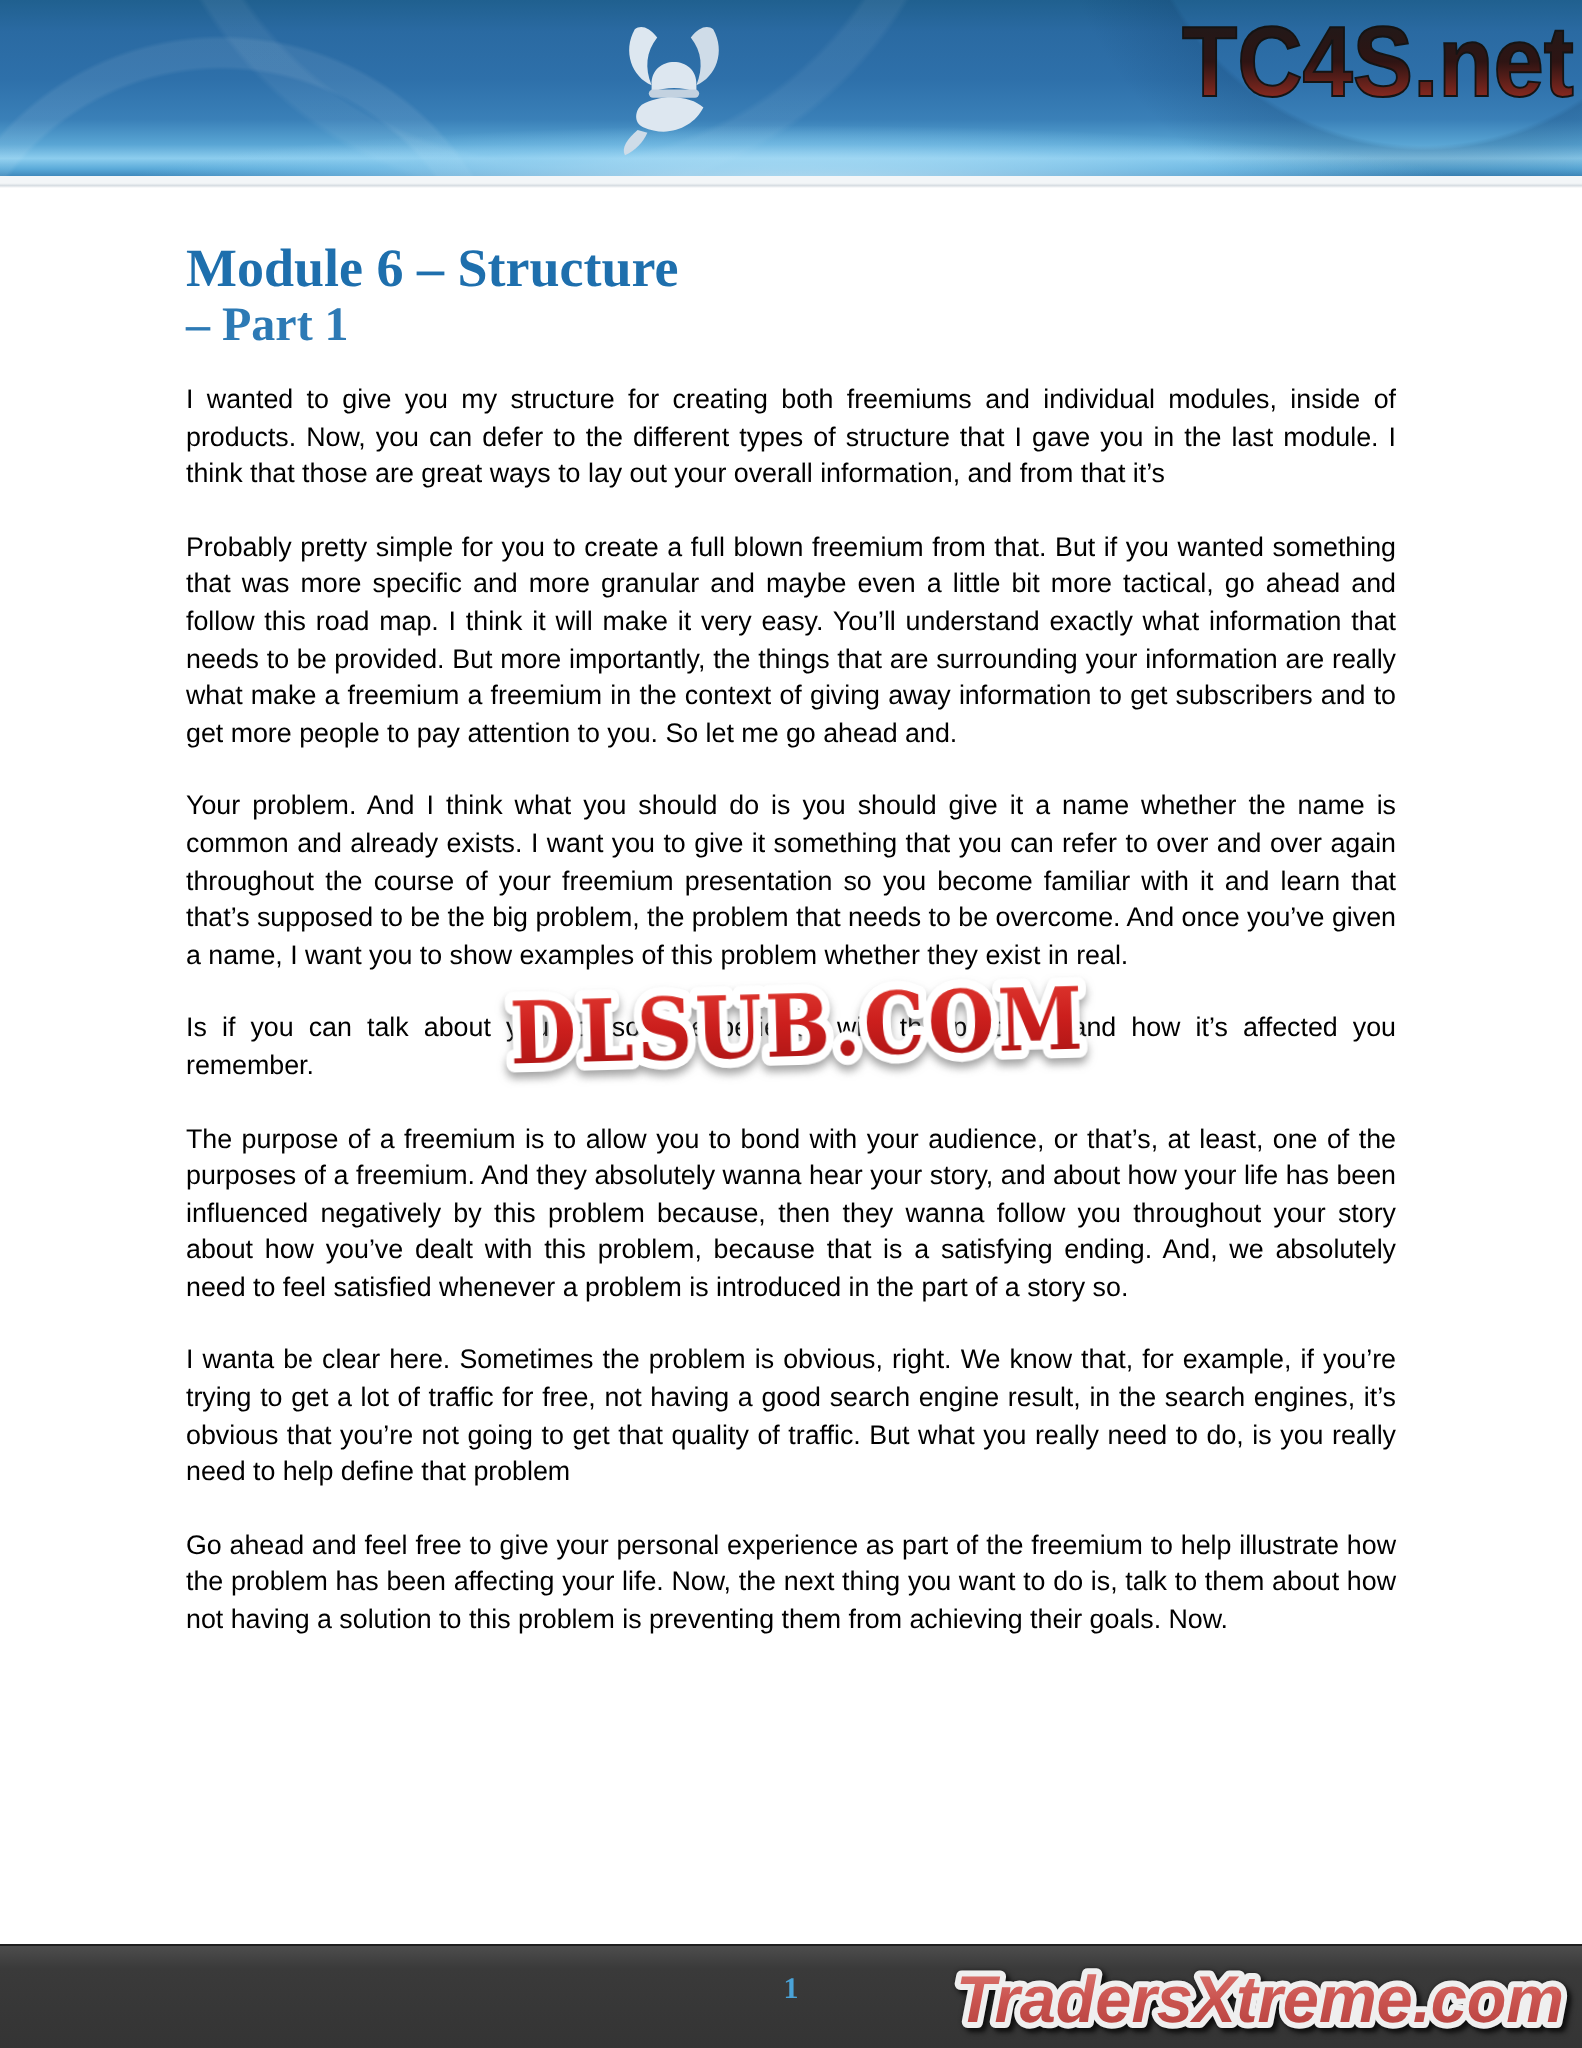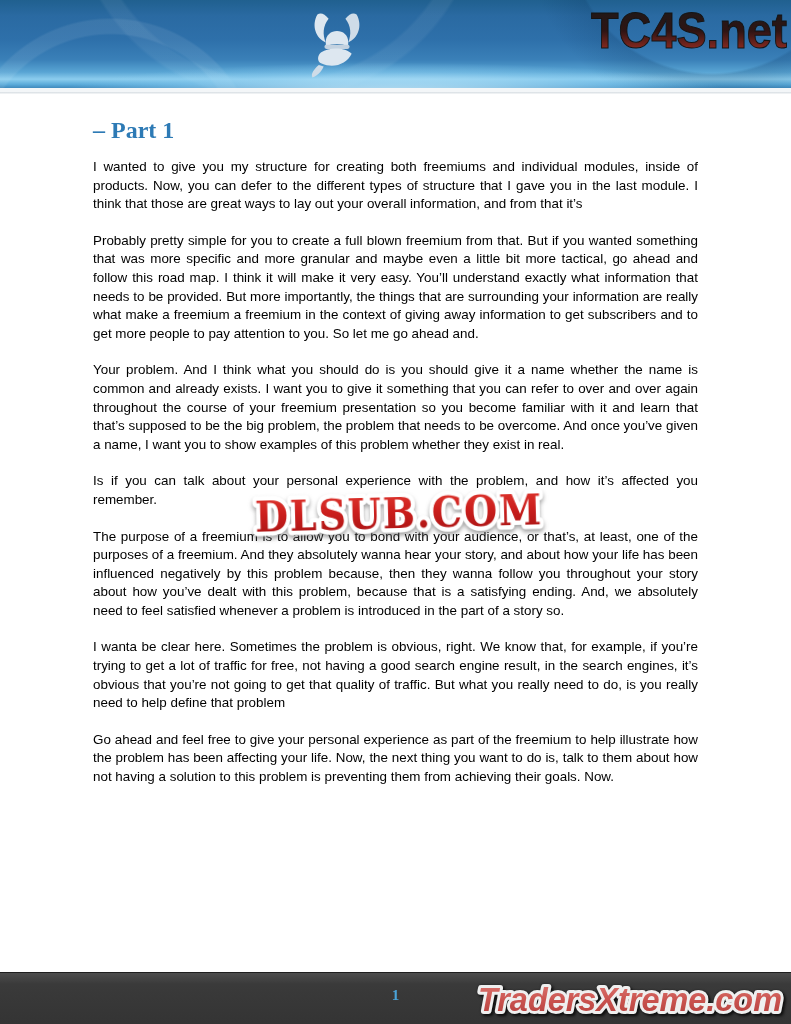--- a/index.html
+++ b/index.html
@@ -107,20 +107,21 @@
     </svg>
   </div>
 </div>
 <div class="banner-edge"></div>
 
 <svg class="tc4s-svg" viewBox="0 0 204 62">
   <text class="tc4s-text" x="102" y="48" text-anchor="middle" textLength="196" lengthAdjust="spacingAndGlyphs">TC4S.net</text>
 </svg>
 
 <div class="content">
+  <div class="doc-title">Module 6 – Structure</div>
   <div class="doc-subtitle">– Part 1</div>
   <div class="body-text">
     <p>I wanted to give you my structure for creating both freemiums and individual modules, inside of products. Now, you can defer to the different types of structure that I gave you in the last module. I think that those are great ways to lay out your overall information, and from that it’s</p>
     <p>Probably pretty simple for you to create a full blown freemium from that. But if you wanted something that was more specific and more granular and maybe even a little bit more tactical, go ahead and follow this road map. I think it will make it very easy. You’ll understand exactly what information that needs to be provided. But more importantly, the things that are surrounding your information are really what make a freemium a freemium in the context of giving away information to get subscribers and to get more people to pay attention to you. So let me go ahead and.</p>
     <p>Your problem. And I think what you should do is you should give it a name whether the name is common and already exists. I want you to give it something that you can refer to over and over again throughout the course of your freemium presentation so you become familiar with it and learn that that’s supposed to be the big problem, the problem that needs to be overcome. And once you’ve given a name, I want you to show examples of this problem whether they exist in real.</p>
     <p>Is if you can talk about your personal experience with the problem, and how it’s affected you remember.</p>
     <p>The purpose of a freemium is to allow you to bond with your audience, or that’s, at least, one of the purposes of a freemium. And they absolutely wanna hear your story, and about how your life has been influenced negatively by this problem because, then they wanna follow you throughout your story about how you’ve dealt with this problem, because that is a satisfying ending. And, we absolutely need to feel satisfied whenever a problem is introduced in the part of a story so.</p>
     <p>I wanta be clear here. Sometimes the problem is obvious, right. We know that, for example, if you’re trying to get a lot of traffic for free, not having a good search engine result, in the search engines, it’s obvious that you’re not going to get that quality of traffic. But what you really need to do, is you really need to help define that problem</p>
     <p>Go ahead and feel free to give your personal experience as part of the freemium to help illustrate how the problem has been affecting your life. Now, the next thing you want to do is, talk to them about how not having a solution to this problem is preventing them from achieving their goals. Now.</p>
   </div>

